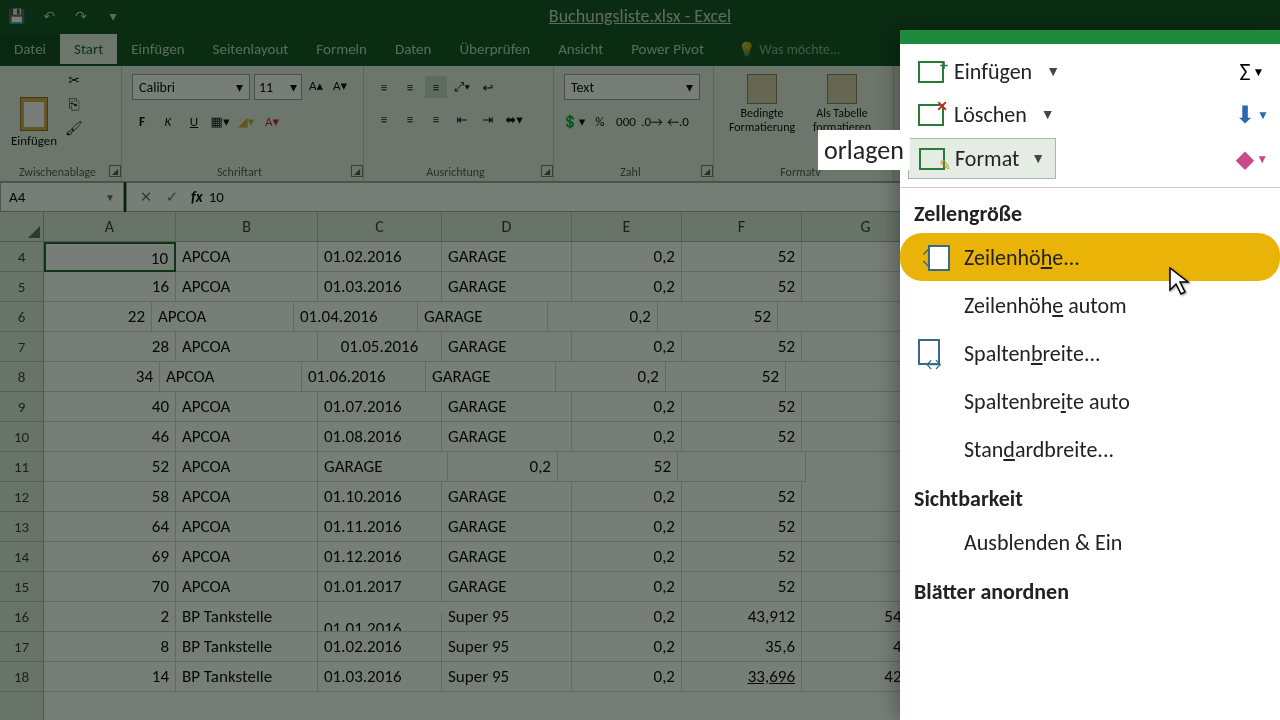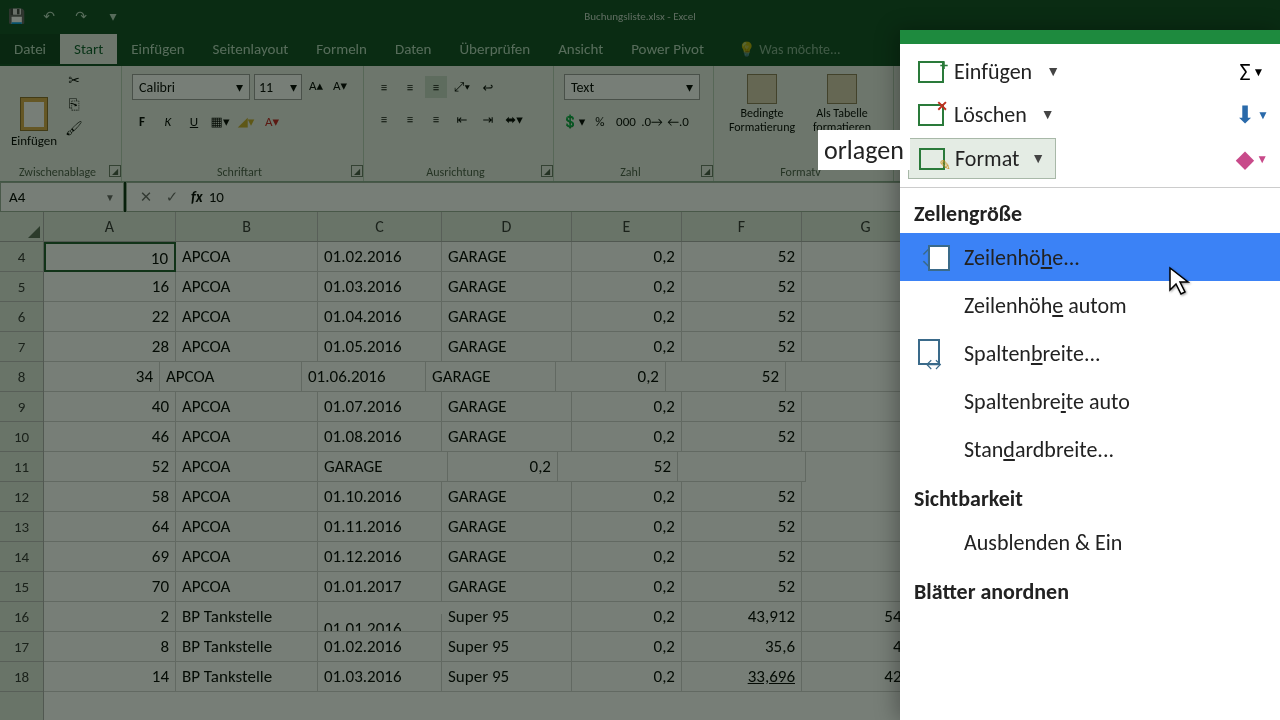--- a/index.html
+++ b/index.html
@@ -6,21 +6,21 @@
   body { width: 1280px; height: 720px; overflow: hidden; background: #0a3012; position: relative; }
   
   
   .titlebar {
     position: absolute; left: 0; top: 0; right: 0; height: 32px;
     background: #0e4a23; display: flex; align-items: center;
     color: #b8d8c0; font-size: 14px;
   }
   .qat { display: flex; gap: 14px; padding: 0 8px; align-items: center; }
   .qat-icon { width: 18px; height: 18px; display:flex; align-items:center; justify-content:center; }
-  .title-text { position: absolute; left: 50%; transform: translateX(-50%); font-size: 11px; color:#c8d8cc;}
+  .title-text { position: absolute; left: 50%; transform: translateX(-50%); font-size: 18px; color:#c8d8cc;text-decoration:underline;}
   
   
   .ribbon-tabs {
     position: absolute; left: 0; top: 32px; right: 0; height: 34px;
     background: #0e4a23; display: flex; align-items: center; color: #b8d8c0;
   }
   .tab { padding: 6px 14px; font-size: 15px; }
   .tab.file { background: #0c3e1d; }
   .tab.active { background: #e8eee6; color: #0c5a2c; }
   .tell-me { margin-left: 20px; font-size: 14px; opacity:.7;}
@@ -88,21 +88,21 @@
   .cell-btn .arrow { margin-left:4px; font-size:14px; color:#444;}
   .cell-btn.format { border:1px solid #a8b8a8; background:#e4ece4;}
   .side-icon { width:40px; height:36px; margin-left:auto; display:flex; align-items:center; justify-content:center; font-size:24px;}
   .side-icon .arrow { font-size:12px; margin-left:2px;}
   
   .orlagen { position:absolute; left:-82px; top:100px; font-size:26px; color:#222; background:#fff; padding:4px 6px;}
   
   .menu { margin-top:4px; border-top:1px solid #ccc;}
   .menu-header { font-size:22px; font-weight:600; color:#222; padding:12px 14px 6px;}
   .menu-item { display:flex; align-items:center; gap:14px; padding:10px 14px 10px 18px; font-size:22px; color:#222;}
-  .menu-item.hover { background:#3b82f6;}
+  .menu-item.hover { background:#eab308;border-radius:22px;}
   .menu-item .mi-icon { width:32px; height:28px; position:relative; flex:none;}
   .menu-item .lbl u { text-decoration: underline; }
   .cursor { position:absolute; width:26px; height:30px; left:1168px; top:266px; z-index:1000;}
   .cursor svg { filter: drop-shadow(1px 1px 1px rgba(0,0,0,0.4));}
   
   
   .ci-insert::before { content:""; position:absolute; inset:0; border:2px solid #2a7a3a;}
   .ci-insert::after { content:"+"; position:absolute; right:-4px; top:-6px; color:#2a7a3a; font-size:16px; font-weight:bold;}
   .ci-delete::before { content:""; position:absolute; inset:0; border:2px solid #2a7a3a;}
   .ci-delete::after { content:"✕"; position:absolute; right:-4px; top:-6px; color:#c03020; font-size:14px; font-weight:bold;}
@@ -280,32 +280,32 @@
       <div class="cellrow">
         <div class="cell num" style="width: 132px;">16</div>
         <div class="cell" style="width: 142px;">APCOA</div>
         <div class="cell" style="width: 124px;">01.03.2016</div>
         <div class="cell" style="width: 130px;">GARAGE</div>
         <div class="cell num" style="width: 110px;">0,2</div>
         <div class="cell num" style="width: 120px;">52</div>
         <div class="cell num" style="width: 128px;"></div>
       </div>
       <div class="cellrow">
-        <div class="cell num" style="width: 132px;">22</div>
+        <div class="cell num" style="width: 108px;">22</div>
         <div class="cell" style="width: 142px;">APCOA</div>
         <div class="cell" style="width: 124px;">01.04.2016</div>
         <div class="cell" style="width: 130px;">GARAGE</div>
         <div class="cell num" style="width: 110px;">0,2</div>
         <div class="cell num" style="width: 120px;">52</div>
         <div class="cell num" style="width: 128px;"></div>
       </div>
       <div class="cellrow">
         <div class="cell num" style="width: 132px;">28</div>
         <div class="cell" style="width: 142px;">APCOA</div>
-        <div class="cell" style="width: 124px;">01.05.2016</div>
+        <div class="cell" style="width: 124px; text-align: center;">01.05.2016</div>
         <div class="cell" style="width: 130px;">GARAGE</div>
         <div class="cell num" style="width: 110px;">0,2</div>
         <div class="cell num" style="width: 120px;">52</div>
         <div class="cell num" style="width: 128px;"></div>
       </div>
       <div class="cellrow">
         <div class="cell num" style="width: 116px;">34</div>
         <div class="cell" style="width: 142px;">APCOA</div>
         <div class="cell" style="width: 124px;">01.06.2016</div>
         <div class="cell" style="width: 130px;">GARAGE</div>

